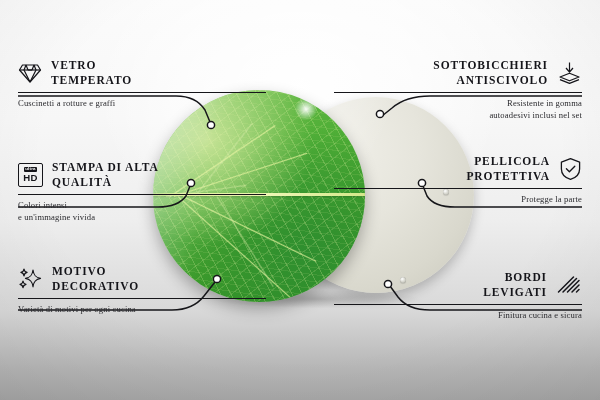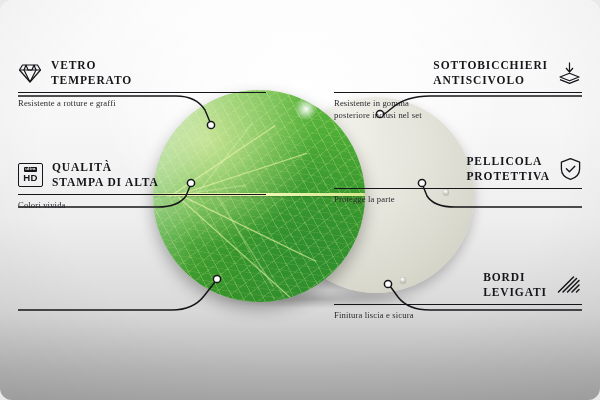--- a/index.html
+++ b/index.html
@@ -1,21 +1,21 @@
 <!DOCTYPE html>
 <html><head>
 <meta charset="utf-8">
 <style>
   html,body{margin:0;padding:0;}
   body{
     width:600px;height:400px;overflow:hidden;
     font-family:"Liberation Serif", serif;
     background:#e9e9e9;
   }
-  #stage{position:relative;width:600px;height:400px;overflow:hidden;border-radius:12px;}
+  #stage{position:relative;width:600px;height:400px;overflow:hidden;}
 
   
   .bg-base{position:absolute;inset:0;
     background:linear-gradient(to bottom,#fbfbfb 0%,#f7f7f7 30%,#eeeeee 55%,#d8d8d8 78%,#b6b6b6 92%,#a6a6a6 100%);}
   .bg-glow{position:absolute;inset:0;
     background:radial-gradient(ellipse 46% 52% at 50% 22%,rgba(255,255,255,.96) 0%,rgba(255,255,255,.55) 45%,rgba(255,255,255,0) 75%);}
   .bg-vig{position:absolute;inset:0;
     background:radial-gradient(ellipse 78% 90% at 50% 40%,rgba(0,0,0,0) 55%,rgba(0,0,0,.07) 100%);}
 
   
@@ -64,21 +64,21 @@
   .gloss{position:absolute;inset:0;
     background:linear-gradient(123deg,rgba(255,255,255,.42) 0%,rgba(255,255,255,.10) 26%,rgba(255,255,255,0) 48%);}
   .sparkle{position:absolute;left:66%;top:3%;width:26px;height:26px;
     background:radial-gradient(circle,rgba(255,255,255,.95) 0%,rgba(255,255,255,0) 62%);}
   .shadow-floor{position:absolute;left:22px;top:196px;width:290px;height:26px;
     background:radial-gradient(ellipse 50% 50% at 50% 50%,rgba(0,0,0,.20) 0%,rgba(0,0,0,0) 72%);}
 
   
   .feat{position:absolute;width:248px;}
   .feat.left{left:18px;text-align:left;}
-  .feat.right{right:18px;}
+  .feat.right{right:18px;text-align:right;}
   .feat-head{display:flex;align-items:center;gap:9px;}
   .feat.right .feat-head{justify-content:flex-end;}
   .feat-title{
     font-family:"Liberation Serif", serif;
     font-size:11.5px;font-weight:700;letter-spacing:.9px;
     color:#15151a;line-height:1.30;text-transform:uppercase;
   }
   .rule{height:1px;background:#16161a;margin:4px 0 4px 0;}
   .feat-sub{
     font-family:"Liberation Serif", serif;
@@ -166,61 +166,81 @@
             <path d="M10,8 H14"></path>
         </g>
       </svg>
       <div class="feat-title">
         <div>VETRO</div>
         <div>TEMPERATO</div>
       </div>
     </div>
     <div class="rule"></div>
     <div class="feat-sub">
-      <div>Resistente a rotture e graffi</div>
+      <div>Cuscinetti a rotture e graffi</div>
     </div>
   </div>
 
   <div class="feat left" style="top:160px">
     <div class="feat-head">
       <div class="hd">
         <span class="u">ultra</span>
         <span class="d">HD</span>
       </div>
       <div class="feat-title">
+        <div>STAMPA DI ALTA</div>
         <div>QUALITÀ</div>
-        <div>STAMPA DI ALTA</div>
-      </div>
-    </div>
-    <div class="rule"></div>
-    <div class="feat-sub">
-      <div>Colori vivida</div>
-    </div>
-  </div>
-
+      </div>
+    </div>
+    <div class="rule"></div>
+    <div class="feat-sub">
+      <div>Colori intensi</div>
+      <div>e un'immagine vivida</div>
+    </div>
+  </div>
+
+  <div class="feat left" style="top:264px">
+    <div class="feat-head">
+      <svg class="ico" width="25" height="24" viewBox="0 0 25 24">
+        <g fill="none" stroke="#15151a" stroke-width="1.2" stroke-linejoin="round">
+          <path d="M15,3 C15.6,8.2 17.4,10.4 22.5,11.4 C17.4,12.4 15.6,14.6 15,19.8 C14.4,14.6 12.6,12.4 7.5,11.4 C12.6,10.4 14.4,8.2 15,3 Z"></path>
+          <path d="M6,2 C6.3,4.3 6.9,5 9.1,5.4 C6.9,5.8 6.3,6.5 6,8.8 C5.7,6.5 5.1,5.8 2.9,5.4 C5.1,5 5.7,4.3 6,2 Z"></path>
+          <path d="M5,14 C5.3,16.2 5.9,16.9 8,17.3 C5.9,17.7 5.3,18.4 5,20.6 C4.7,18.4 4.1,17.7 2,17.3 C4.1,16.9 4.7,16.2 5,14 Z"></path>
+        </g>
+      </svg>
+      <div class="feat-title">
+        <div>MOTIVO</div>
+        <div>DECORATIVO</div>
+      </div>
+    </div>
+    <div class="rule"></div>
+    <div class="feat-sub">
+      <div>Varietà di motivi per ogni cucina</div>
+    </div>
+  </div>
 
   <div class="feat right" style="top:58px">
     <div class="feat-head">
       <div class="feat-title">
         <div>SOTTOBICCHIERI</div>
         <div>ANTISCIVOLO</div>
       </div>
       <svg class="ico" width="25" height="24" viewBox="0 0 25 24">
         <g fill="none" stroke="#15151a" stroke-width="1.2" stroke-linejoin="round">
           <path d="M12.5,1.5 V10"></path>
           <path d="M9,7 L12.5,11 L16,7"></path>
           <path d="M12.5,12.2 L22,16 L12.5,19.8 L3,16 Z"></path>
           <path d="M3,18.6 L12.5,22.4 L22,18.6"></path>
         </g>
       </svg>
     </div>
     <div class="rule"></div>
     <div class="feat-sub">
       <div>Resistente in gomma</div>
-      <div>posteriore inclusi nel set</div>
+      <div>autoadesivi inclusi nel set</div>
     </div>
   </div>
 
   <div class="feat right" style="top:154px">
     <div class="feat-head">
       <div class="feat-title">
         <div>PELLICOLA</div>
         <div>PROTETTIVA</div>
       </div>
       <svg class="ico" width="23" height="24" viewBox="0 0 23 24">
@@ -247,17 +267,17 @@
           <path d="M2.5,18 L17.5,3"></path>
           <path d="M7,18 L20.5,4.5"></path>
           <path d="M11.5,18 L23,6.5"></path>
           <path d="M16,18 L23,11"></path>
           <path d="M20.5,18 L23,15.5"></path>
         </g>
       </svg>
     </div>
     <div class="rule"></div>
     <div class="feat-sub">
-      <div>Finitura liscia e sicura</div>
+      <div>Finitura cucina e sicura</div>
     </div>
   </div>
 
 </div>
 
 </body></html>

